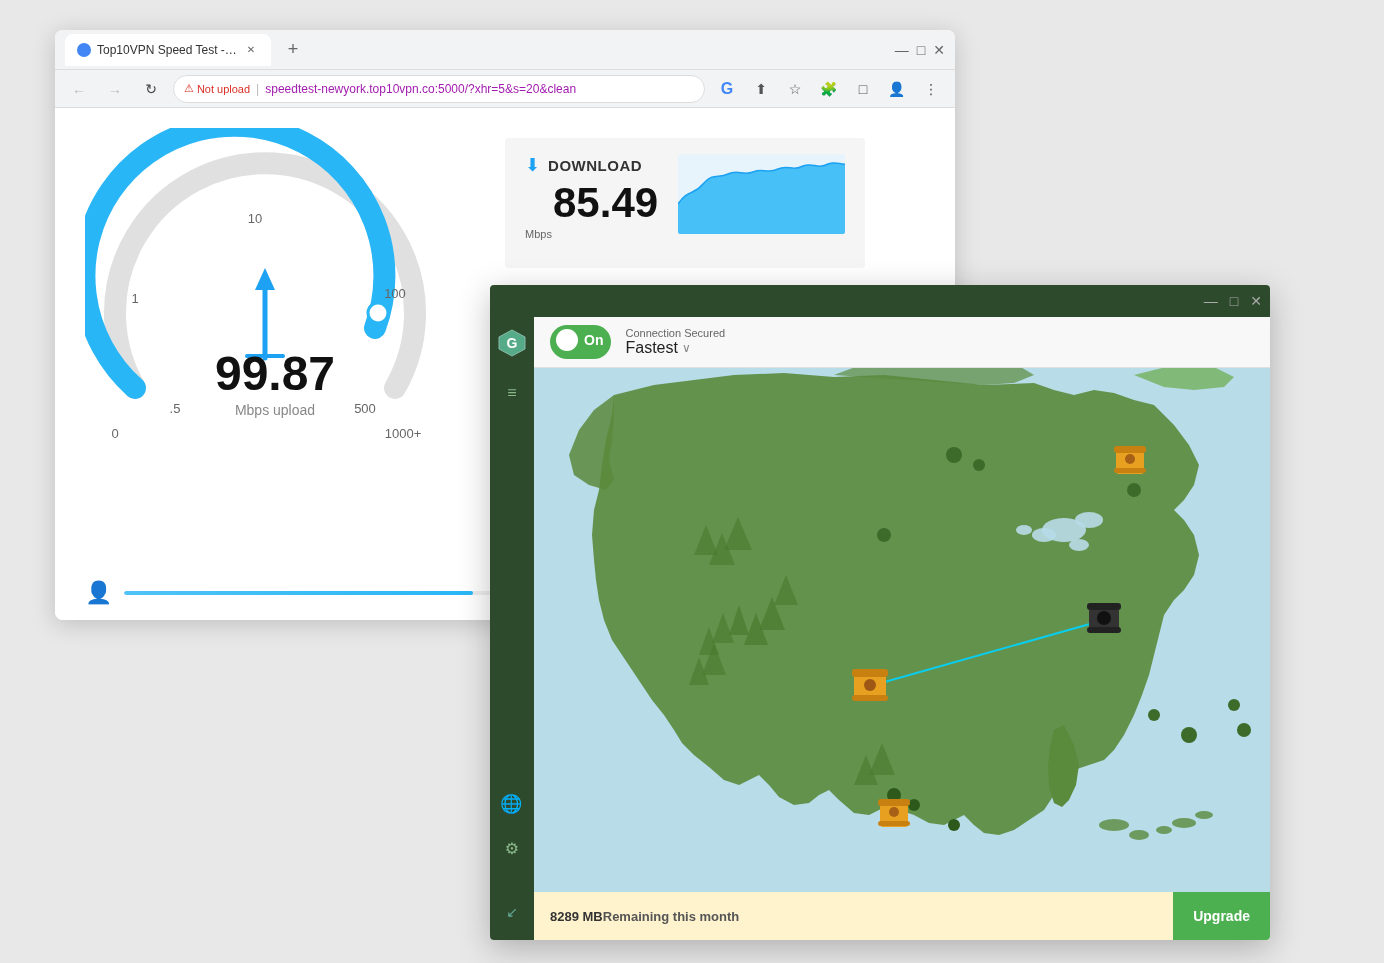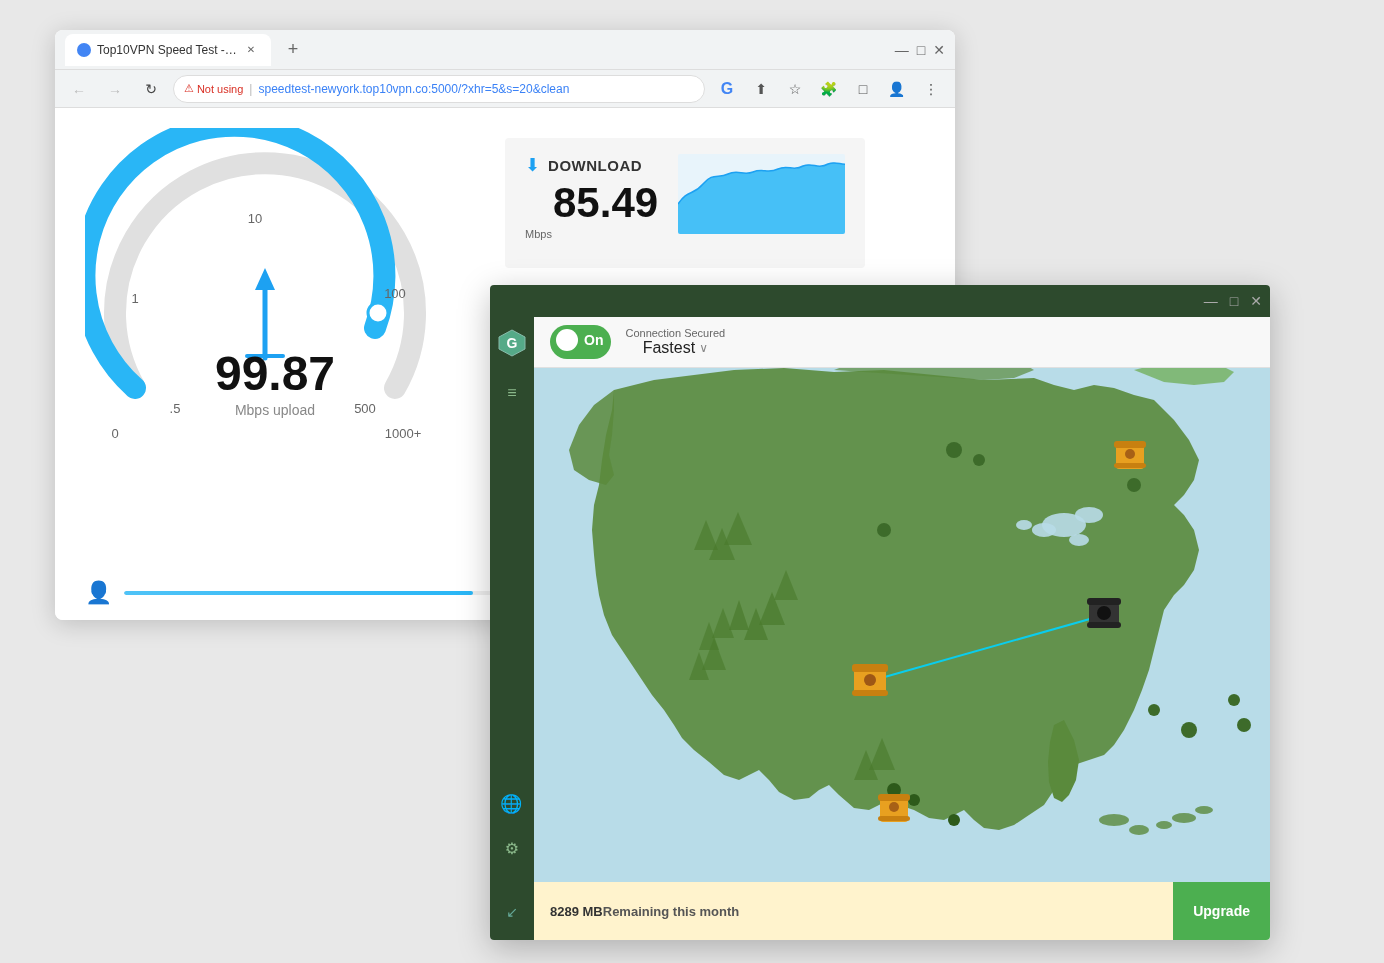--- a/index.html
+++ b/index.html
@@ -134,21 +134,21 @@
 
     .security-warning {
       color: #d93025;
       font-size: 11px;
       display: flex;
       align-items: center;
       gap: 3px;
     }
 
     .address-text {
-      color: #3b82f6;
+      color: #a21caf;
       font-size: 12px;
     }
 
     .browser-actions {
       display: flex;
       gap: 6px;
       align-items: center;
     }
 
     .browser-action-btn {
@@ -403,40 +403,39 @@
       color: #666;
     }
 
     .vpn-location {
       font-size: 16px;
       font-weight: 500;
       color: #222;
       display: flex;
       align-items: center;
       gap: 4px;
-      justify-content: center;
     }
 
     
     .vpn-map {
       flex: 1;
       position: relative;
       overflow: hidden;
       background: #b8dce8;
     }
 
     
     .map-svg {
       width: 100%;
       height: 100%;
     }
 
     
     .vpn-statusbar {
-      height: 58px;
+      height: 48px;
       background: #fff;
       display: flex;
       flex-shrink: 0;
     }
 
     .statusbar-data {
       flex: 1;
       background: #fff3cd;
       height: 100%;
       display: flex;
@@ -490,21 +489,21 @@
   </div>
 
   <div class="browser-toolbar">
     <div class="browser-nav-btn disabled">←</div>
     <div class="browser-nav-btn disabled">→</div>
     <div class="browser-nav-btn">↻</div>
 
     <div class="address-bar">
       <span class="security-warning">
         <span>⚠</span>
-        <span>Not using</span>
+        <span>Not upload</span>
       </span>
       <span style="color:#bbb;font-size:12px;">|</span>
       <span class="address-text">speedtest-newyork.top10vpn.co:5000/?xhr=5&amp;s=20&amp;clean</span>
     </div>
 
     <div class="browser-actions">
 
       <div class="browser-action-btn" style="font-weight:700;font-size:16px;color:#4285f4;">G</div>
       <div class="browser-action-btn">⬆</div>
       <div class="browser-action-btn">☆</div>

